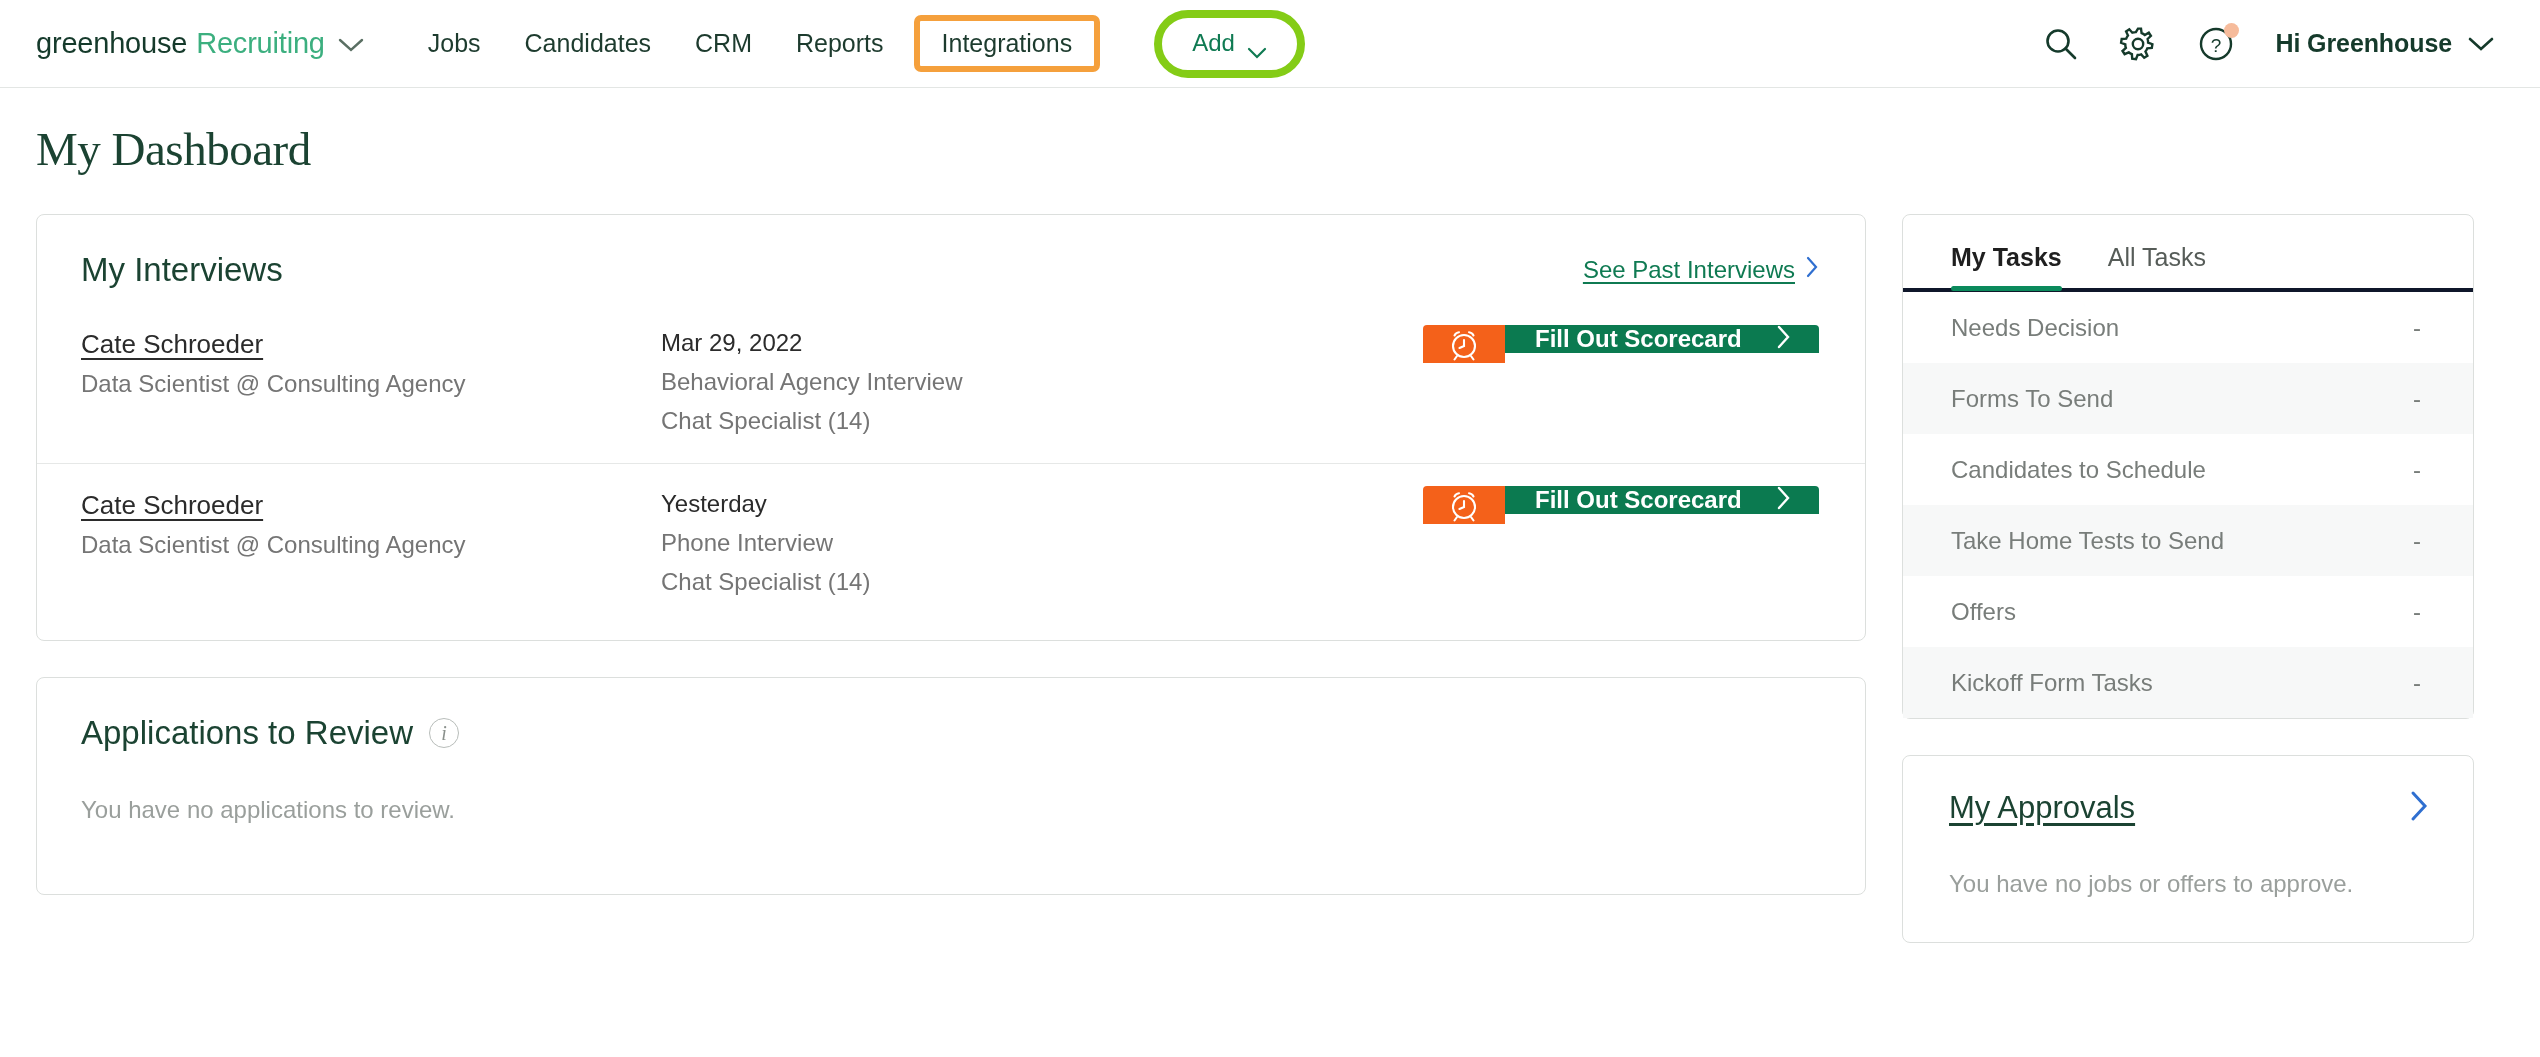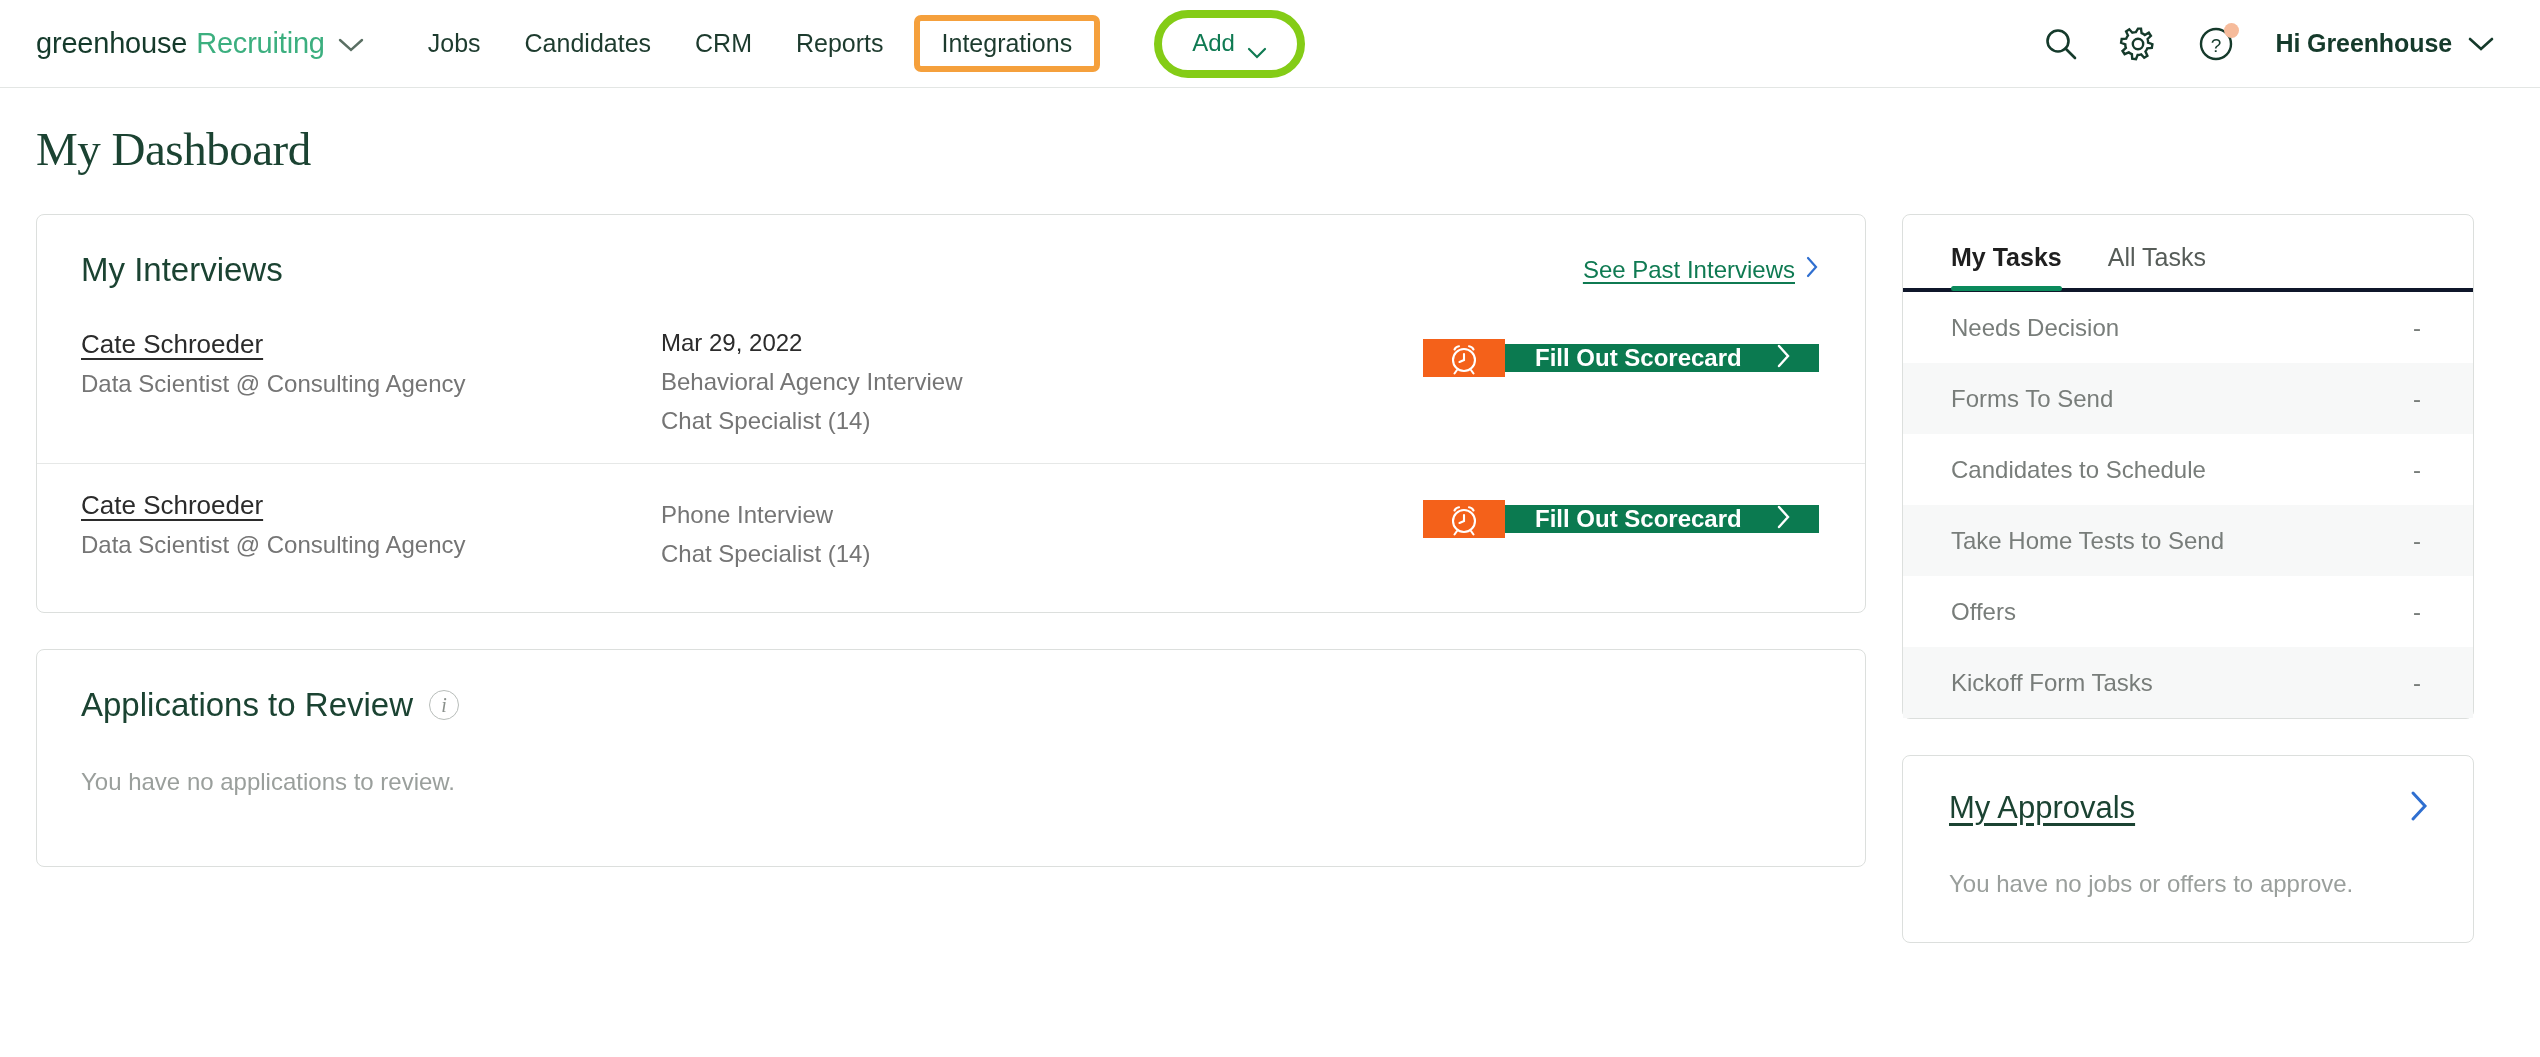--- a/index.html
+++ b/index.html
@@ -147,21 +147,21 @@
   }
   .cand-sub { font-size: 24px; color: #757575; margin-top: 10px; }
 
   .iv-col-detail { flex: 1; padding-top: 4px; }
   .iv-date { font-size: 24px; color: #2b2b2b; }
   .iv-type { font-size: 24px; color: #757575; margin-top: 11px; }
   .iv-stage { font-size: 24px; color: #757575; margin-top: 11px; }
 
   .scorecard-btn {
     display: flex;
-    align-items: center;
+    align-items: flex-start;
     width: 396px;
     flex: none;
     border-radius: 4px;
     overflow: hidden;
     cursor: pointer;
     height: 66px;
   }
   .sc-icon {
     background: #f4611a;
     width: 82px;
@@ -355,20 +355,21 @@
           </div>
         </div>
       </div>
 
       <div class="iv-row">
         <div class="iv-col-name">
           <div class="cand-name">Cate Schroeder</div>
           <div class="cand-sub">Data Scientist @ Consulting Agency</div>
         </div>
         <div class="iv-col-detail">
+          <div class="iv-date">Yesterday</div>
           <div class="iv-type">Phone Interview</div>
           <div class="iv-stage">Chat Specialist (14)</div>
         </div>
         <div class="scorecard-btn">
           <div class="sc-icon">
             <svg width="38" height="38" viewBox="0 0 38 38">
               <g stroke="#ffffff" stroke-width="2.1" fill="none" stroke-linecap="round">
                 <circle cx="19" cy="21" r="11"></circle>
                 <path d="M19 15 L19 21 L14.5 23"></path>
                 <path d="M9.5 10.5 A5.6 5.6 0 0 1 14 7.2"></path>

